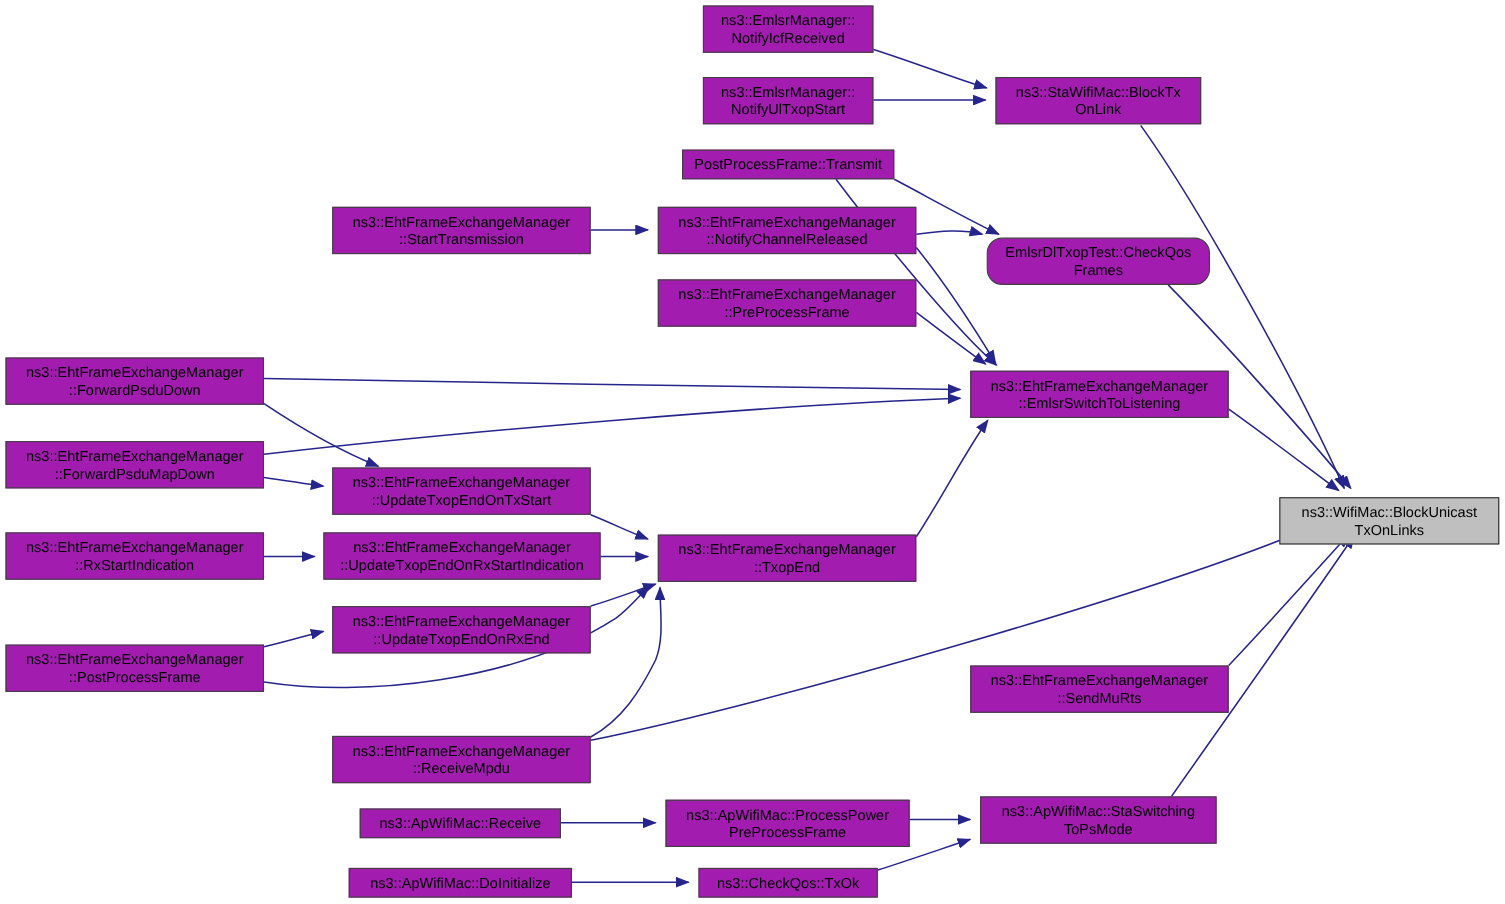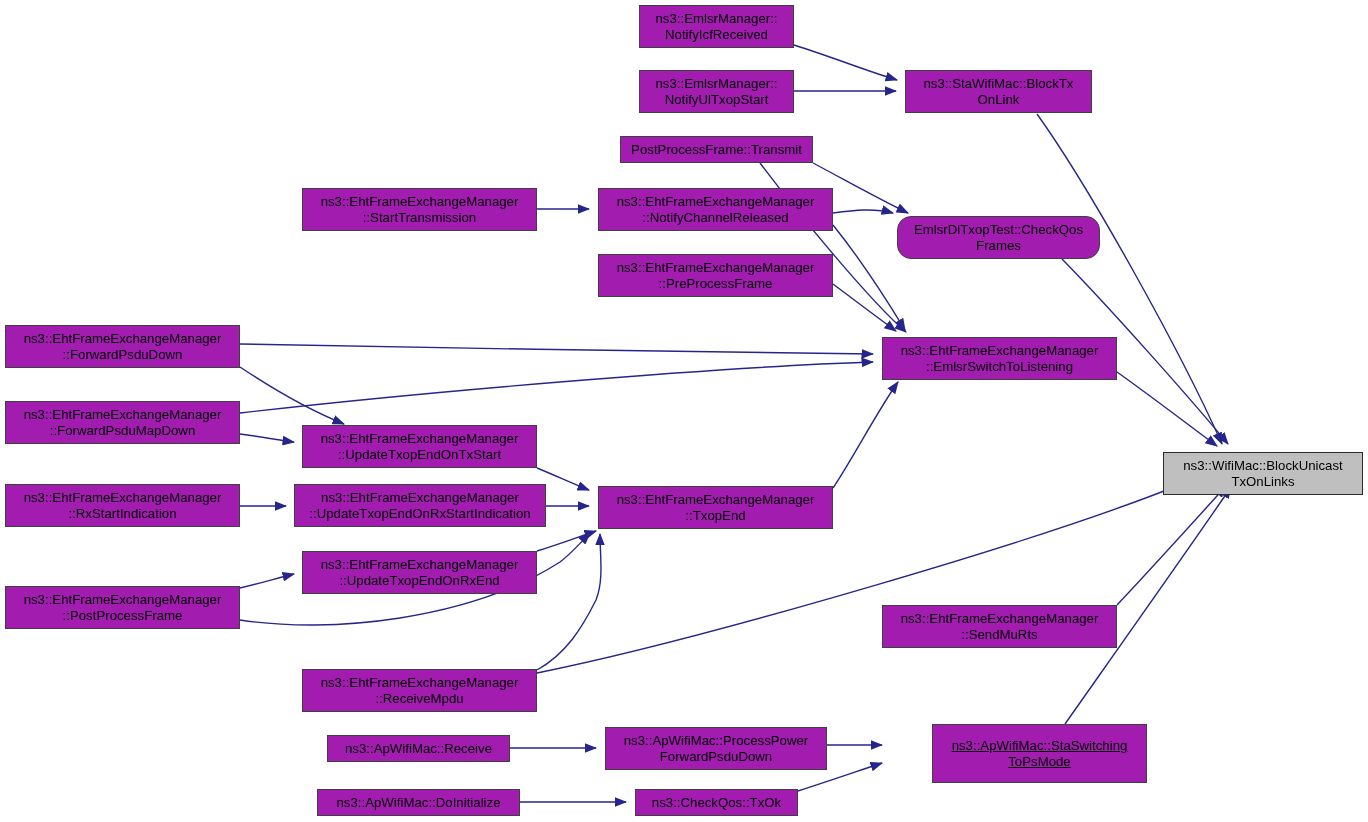--- a/index.html
+++ b/index.html
@@ -127,21 +127,21 @@
       <div class="graph-node" style="left: 598px; top: 486px; width: 235px; height: 43px;"><span class="node-label">ns3::EhtFrameExchangeManager
 ::TxopEnd</span></div>
       <div class="graph-node" style="left: 302px; top: 551px; width: 235px; height: 43px;"><span class="node-label">ns3::EhtFrameExchangeManager
 ::UpdateTxopEndOnRxEnd</span></div>
       <div class="graph-node" style="left: 5px; top: 586px; width: 235px; height: 43px;"><span class="node-label">ns3::EhtFrameExchangeManager
 ::PostProcessFrame</span></div>
       <div class="graph-node" style="left: 882px; top: 605px; width: 235px; height: 43px;"><span class="node-label">ns3::EhtFrameExchangeManager
 ::SendMuRts</span></div>
       <div class="graph-node" style="left: 302px; top: 669px; width: 235px; height: 43px;"><span class="node-label">ns3::EhtFrameExchangeManager
 ::ReceiveMpdu</span></div>
-      <div class="graph-node" style="left: 932px; top: 724px; width: 215px; height: 59px; text-decoration: underline;"><span class="node-label">ns3::ApWifiMac::StaSwitching
+      <div class="graph-node" style="left: 891px; top: 724px; width: 215px; height: 43px;"><span class="node-label">ns3::ApWifiMac::StaSwitching
 ToPsMode</span></div>
       <div class="graph-node" style="left: 605px; top: 727px; width: 222px; height: 43px;"><span class="node-label">ns3::ApWifiMac::ProcessPower
-ForwardPsduDown</span></div>
+PreProcessFrame</span></div>
       <div class="graph-node" style="left: 327px; top: 735px; width: 183px; height: 27px;"><span class="node-label">ns3::ApWifiMac::Receive</span></div>
       <div class="graph-node" style="left: 317px; top: 789px; width: 203px; height: 27px; justify-content: center;"><span class="node-label">ns3::ApWifiMac::DoInitialize</span></div>
       <div class="graph-node" style="left: 635px; top: 789px; width: 163px; height: 27px;"><span class="node-label">ns3::CheckQos::TxOk</span></div>
     </div>
 </div>
 
 </body></html>

